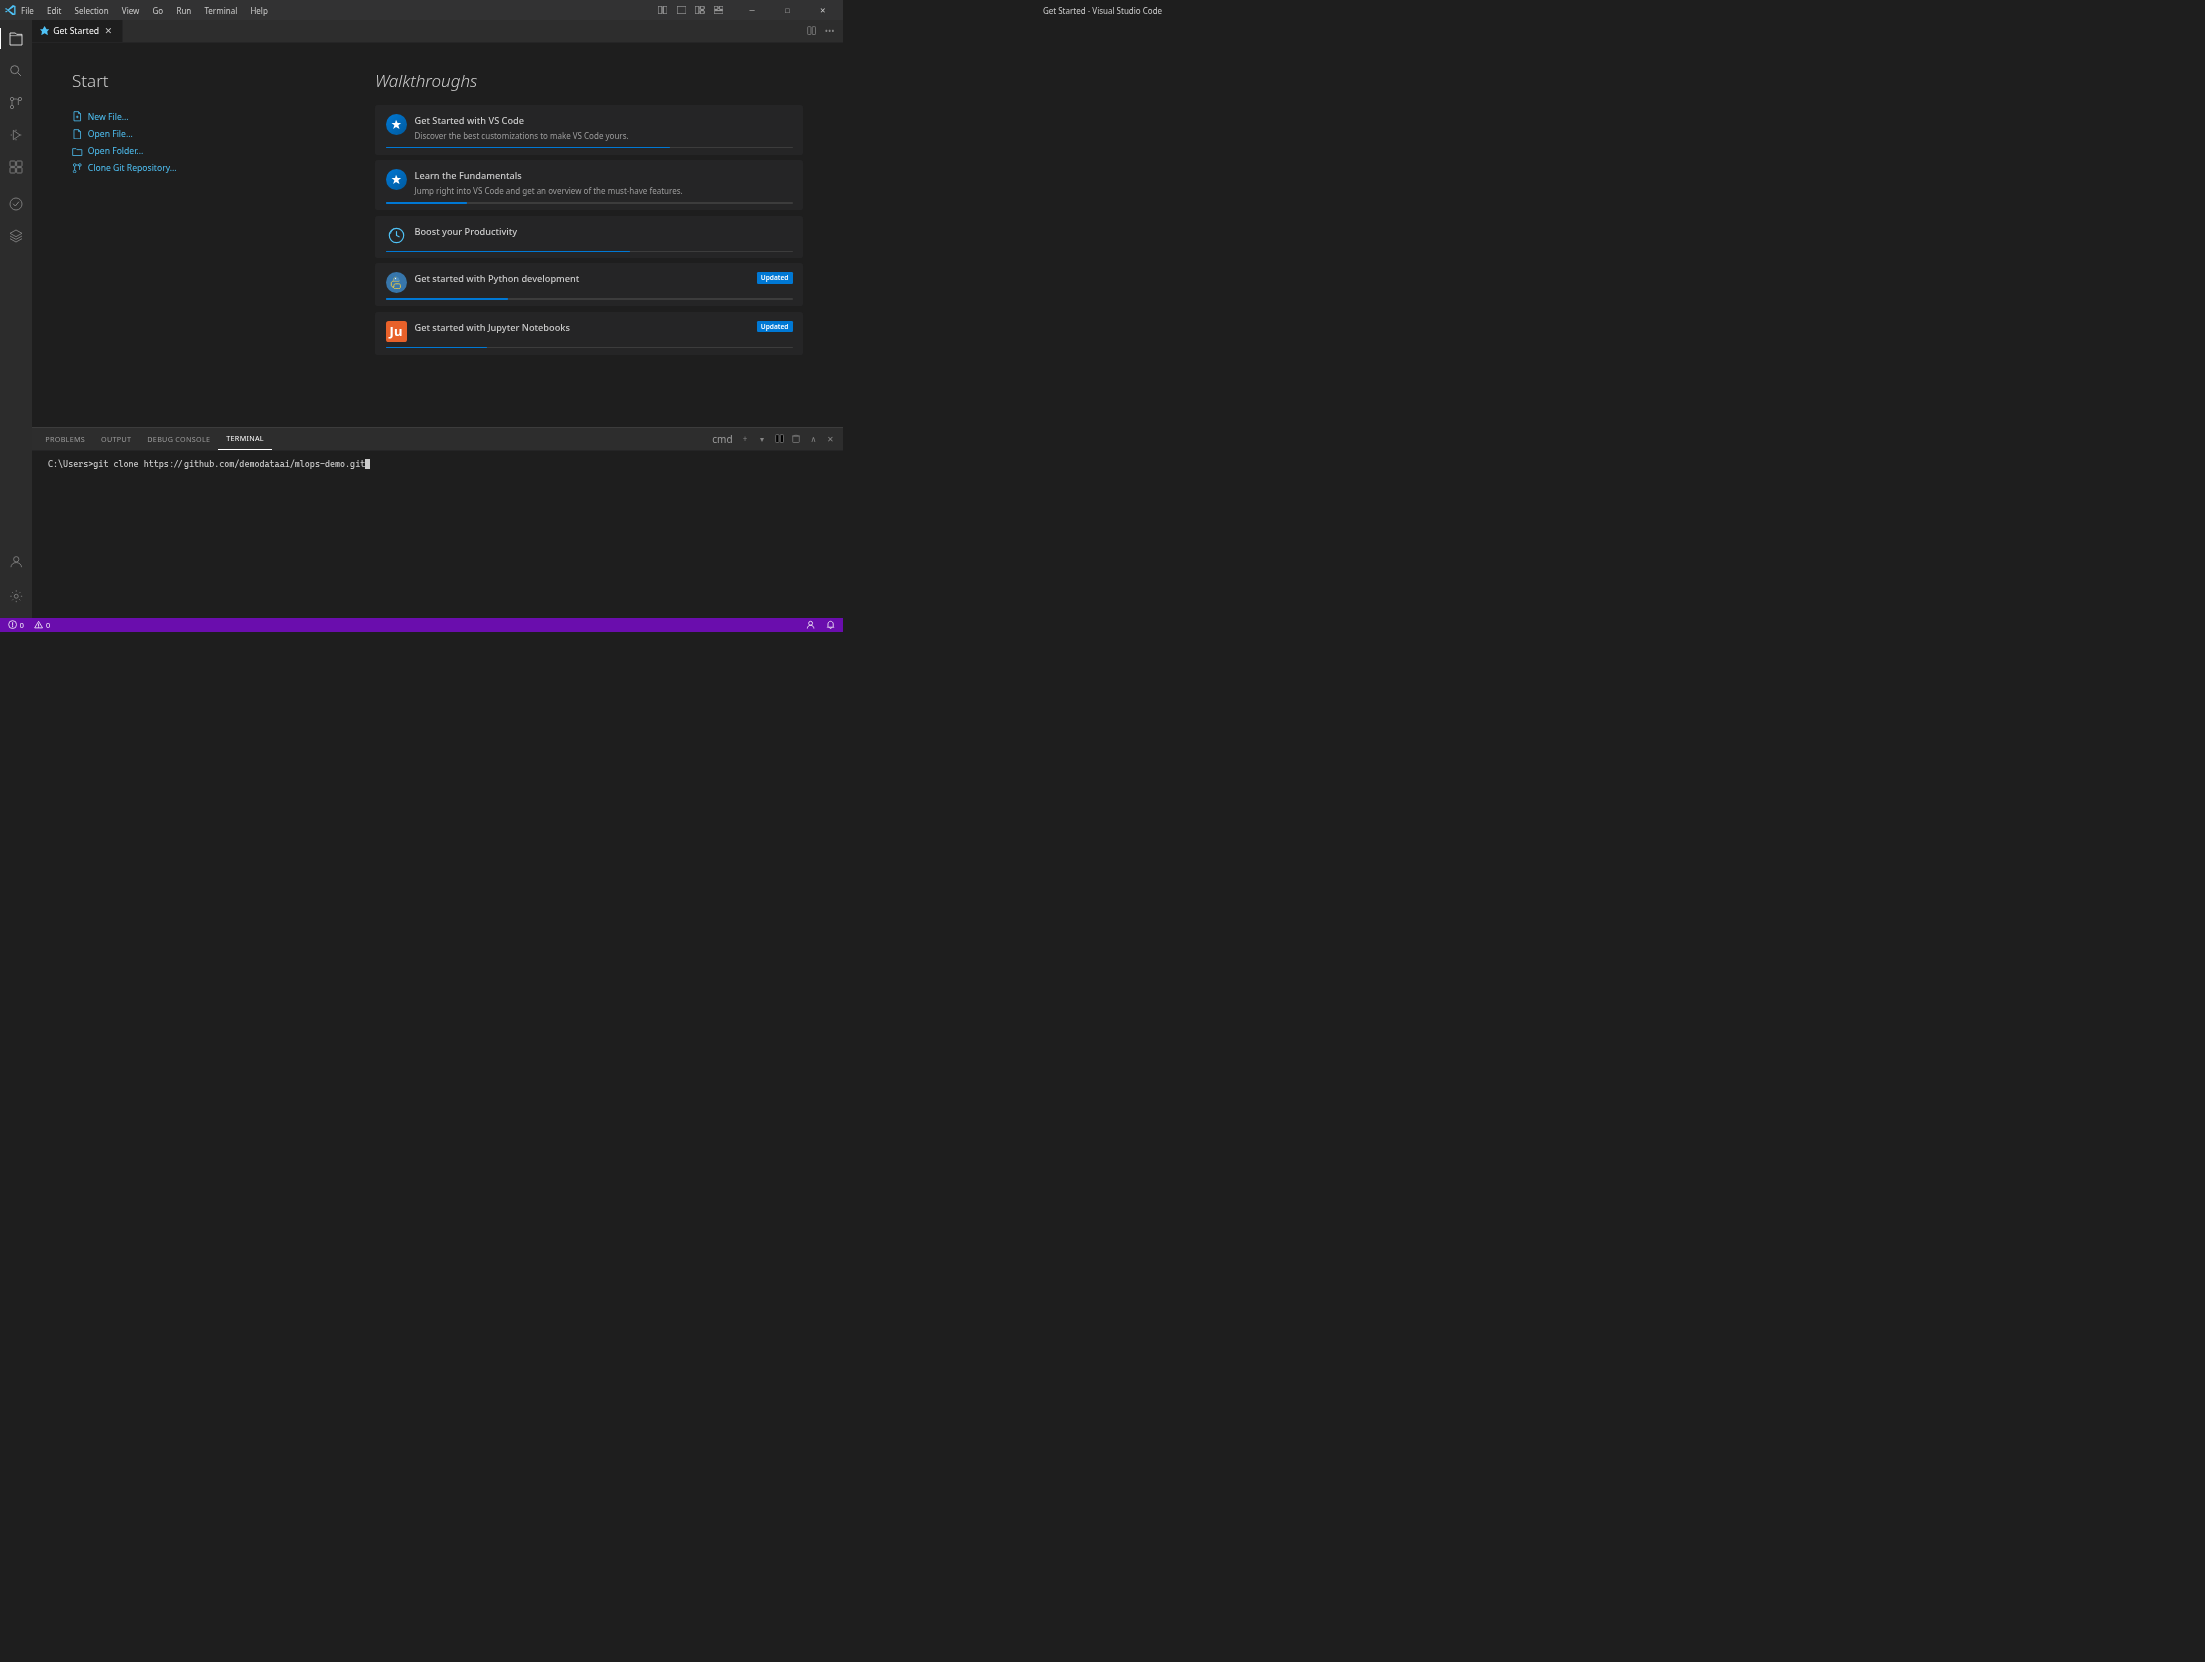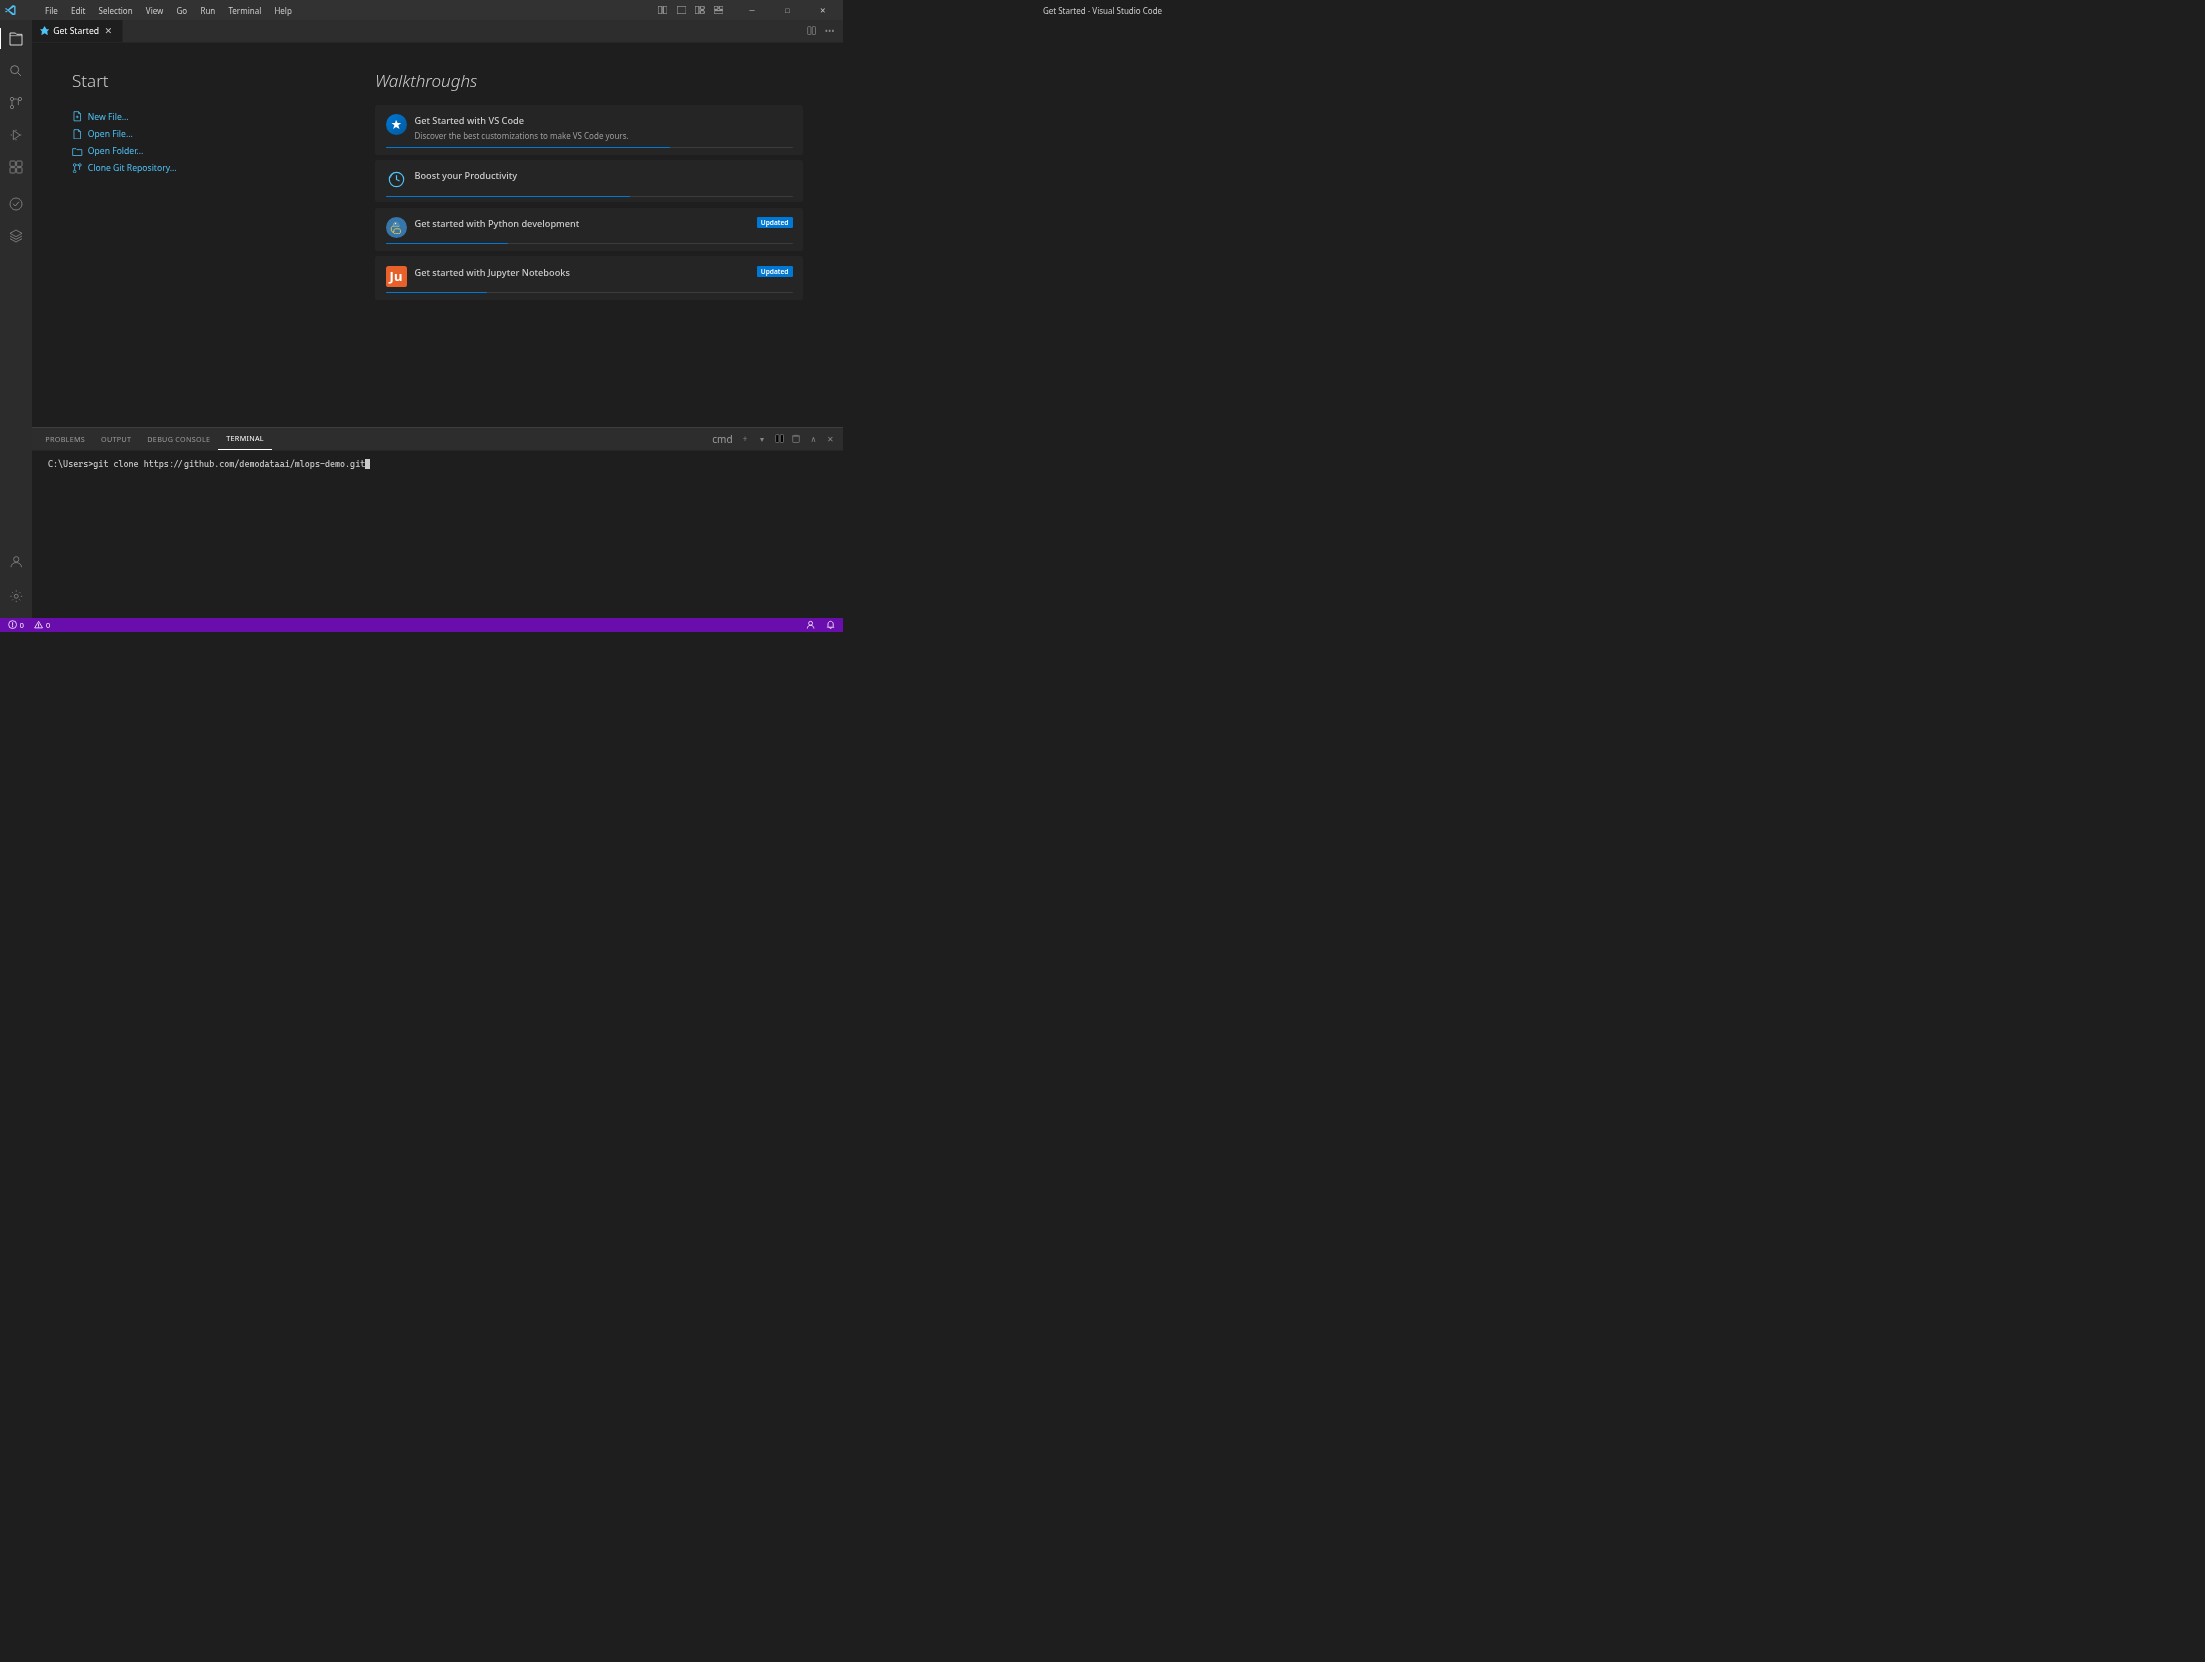--- a/index.html
+++ b/index.html
@@ -21,21 +21,21 @@
       height: 20px;
       display: flex;
       align-items: center;
       justify-content: space-between;
       padding: 0 5.3px;
       flex-shrink: 0;
     }
     .titlebar-left {
       display: flex;
       align-items: center;
-      gap: 24px;
+      gap: 0;
     }
     .titlebar-logo {
       width: 10.5px;
       height: 10.5px;
     }
     .titlebar-menu {
       display: flex;
       gap: 2.6px;
     }
     .titlebar-menu-item {
@@ -593,20 +593,36 @@
               <div class="walkthrough-body">
                 <div class="walkthrough-title">Get Started with VS Code</div>
                 <div class="walkthrough-desc">Discover the best customizations to make VS Code yours.</div>
               </div>
             </div>
             <div class="walkthrough-progress">
               <div class="walkthrough-progress-fill" style="width:70%"></div>
             </div>
           </div>
 
+          <div class="walkthrough-card">
+            <div class="walkthrough-card-inner">
+              <div class="star-badge">
+                <svg width="12" height="12" viewBox="0 0 18 18" fill="white">
+                    <path d="M9 1l2.4 5h5.3L12.5 9.5l1.8 5.5L9 12 4.7 15l1.8-5.5L2.3 6h5.3L9 1z"></path>
+                  </svg>
+              </div>
+              <div class="walkthrough-body">
+                <div class="walkthrough-title">Learn the Fundamentals</div>
+                <div class="walkthrough-desc">Jump right into VS Code and get an overview of the must-have features.</div>
+              </div>
+            </div>
+            <div class="walkthrough-progress">
+              <div class="walkthrough-progress-fill" style="width:20%"></div>
+            </div>
+          </div>
 
           <div class="walkthrough-card" style="padding-bottom:5.3px;">
             <div class="walkthrough-card-inner">
               <div style="width:21px;height:21px;display:flex;align-items:center;justify-content:center;">
                 <svg width="17" height="17" viewBox="0 0 26 26" fill="none">
                   <circle cx="13" cy="13" r="11" stroke="#4fc3f7" stroke-width="1.8" fill="none"></circle>
                   <path d="M13 7v6l4 2" stroke="#4fc3f7" stroke-width="1.8" stroke-linecap="round"></path>
                   <path d="M8 3.5C6 5 4.5 7 4 9.5" stroke="#4fc3f7" stroke-width="1.5" stroke-linecap="round"></path>
                 </svg>
               </div>

